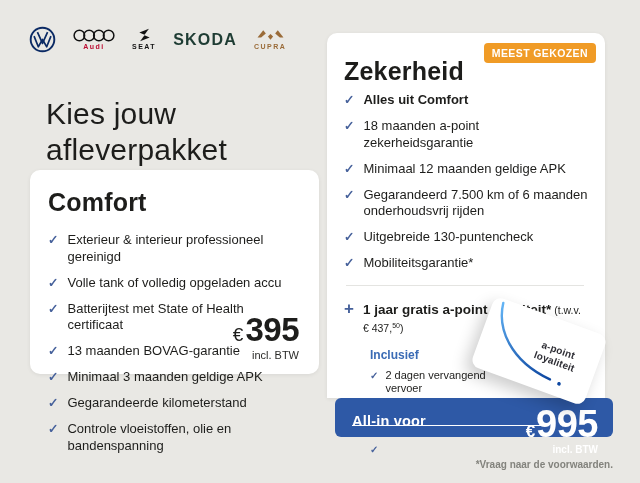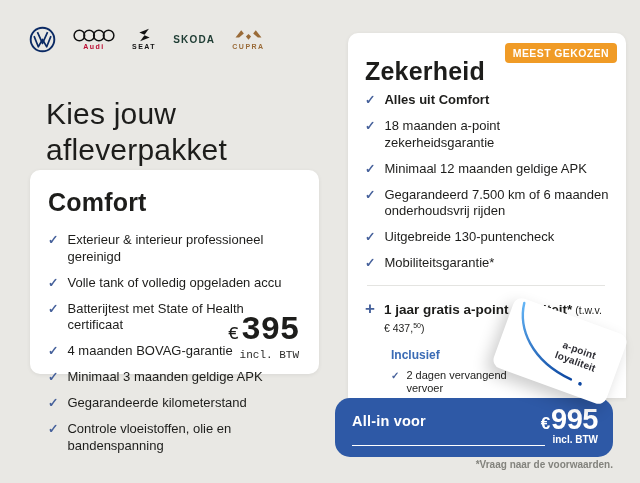--- a/index.html
+++ b/index.html
@@ -11,48 +11,48 @@
     color:var(--text,#1D1D1B);
   }
   .stage{position:absolute;inset:0;}
 
   
   .brandbar{position:absolute;left:29px;top:26px;display:flex;align-items:center;gap:17px;}
   .brand{display:flex;flex-direction:column;align-items:center;gap:1px;}
   .brand .word{font-size:7px;font-weight:700;letter-spacing:1.5px;line-height:8px;}
   .audi-word{color:var(--audi-red,#BB0A30);letter-spacing:.2px;font-weight:700;font-size:7.5px;}
   .seat-word{color:#111;}
-  .skoda-word{color:var(--skoda-green,#1E3C33);font-size:10px;font-weight:700;letter-spacing:1.2px;}
+  .skoda-word{color:var(--skoda-green,#1E3C33);font-size:16px;font-weight:700;letter-spacing:1.2px;}
   .cupra-word{color:var(--cupra-copper,#9A6B38);}
 
   
   .page-title{
     position:absolute;left:30px;top:80px;width:280px;margin:16px;
     font-size:30px;line-height:36px;font-weight:500;letter-spacing:.2px;color:var(--text,#1D1D1B);
   }
 
   
   .card{position:absolute;background:var(--card,#fff);border-radius:10px;box-shadow:0 1px 4px rgba(0,0,0,.07);}
   .card h2{margin:0;font-size:25px;font-weight:600;letter-spacing:.2px;color:var(--text,#1D1D1B);}
 
   .card.comfort{left:30px;top:170px;width:289px;height:204px;padding:18px 18px;box-sizing:border-box;}
   .card.comfort h2{margin-bottom:15px;}
 
   ul.features{list-style:none;margin:0;padding:0;}
   ul.features li{display:flex;gap:9px;font-size:13px;line-height:16.5px;margin-bottom:9.5px;}
   ul.features li .check{color:var(--check,#46619B);font-weight:700;font-size:12.5px;flex:0 0 auto;}
   li.bold span.txt{font-weight:700;}
 
-  .price{position:absolute;right:20px;bottom:13px;text-align:right;font-family:Liberation Mono, monospace;}
+  .price{position:absolute;right:20px;bottom:13px;text-align:right;}
   .price .cur{font-size:19px;font-weight:500;margin-right:2px;}
   .price .num{font-size:33px;font-weight:600;letter-spacing:-.5px;}
   .price .note{font-size:11px;margin-top:0px;color:#2A2A28;}
 
   
-  .card.zekerheid{left:348px;top:33px;width:278px;height:365px;padding:16px 17px;box-sizing:border-box;border-bottom-left-radius:0;border-bottom-right-radius:0;}
+  .card.zekerheid{left:327px;top:33px;width:278px;height:365px;padding:16px 17px;box-sizing:border-box;border-bottom-left-radius:0;border-bottom-right-radius:0;}
   .badge{
     position:absolute;top:10px;right:9px;background:var(--badge,#F09B26);color:#fff;
     font-size:10.5px;font-weight:700;letter-spacing:.4px;padding:4px 8px;border-radius:4px;
   }
   .card.zekerheid h2{margin:8px 0 6px 0;}
 
   .divider{height:1px;background:#E4E4E1;margin:13px 2px 14px 2px;width:238px;}
 
   .bonus{display:flex;gap:9px;align-items:baseline;}
   .bonus .plus{color:var(--check,#46619B);font-size:17px;font-weight:600;line-height:14px;flex:0 0 auto;}
@@ -69,28 +69,28 @@
   .loyalty-card{
     position:absolute;left:152px;top:281px;width:120px;height:74px;background:#fff;border-radius:9px;
     transform:rotate(20deg);box-shadow:-4px 8px 16px rgba(0,0,0,.20);z-index:3;
   }
   .loyalty-card svg{position:absolute;inset:0;}
   .lc-text{position:absolute;left:46px;top:24px;width:64px;text-align:center;
     font-size:10px;font-weight:700;color:#2F2F36;line-height:11.5px;letter-spacing:.2px;}
 
   
   .blue-footer{
-    position:absolute;left:335px;top:398px;width:278px;height:59px;background:var(--footer-blue,#2E59A6);
-    border-radius:15px;color:#fff;
+    position:absolute;left:335px;top:398px;width:278px;height:39px;background:var(--footer-blue,#2E59A6);
+    border-radius:6px;color:#fff;
   }
   .allin{position:absolute;left:17px;top:15px;font-size:14.5px;font-weight:600;letter-spacing:.2px;}
   .underline{position:absolute;left:17px;bottom:11px;width:193px;height:1.5px;background:#fff;}
   .footer-price{position:absolute;right:15px;top:5px;text-align:right;}
   .footer-price .cur{font-size:17px;font-weight:600;margin-right:1px;}
-  .footer-price .num{font-size:29px;font-weight:700;letter-spacing:-.5px;}
+  .footer-price .num{font-size:38px;font-weight:700;letter-spacing:-.5px;}
   .footer-price .note{font-size:10px;font-weight:600;margin-top:-2px;}
 
   .disclaimer{position:absolute;right:27px;top:459px;font-size:10px;color:var(--disclaimer-gray,#83837D);font-weight:bold;}
 </style>
 </head>
 <body>
 
 <div class="stage">
 
   <header class="brandbar">
@@ -142,21 +142,21 @@
       <li>
           <span class="check">✓</span>
           <span class="txt">Volle tank of volledig opgeladen accu</span>
         </li>
       <li>
           <span class="check">✓</span>
           <span class="txt">Batterijtest met State of Health certificaat</span>
         </li>
       <li>
           <span class="check">✓</span>
-          <span class="txt">4 maanden BOVAG-garantie</span>
+          <span class="txt">13 maanden BOVAG-garantie</span>
         </li>
       <li>
           <span class="check">✓</span>
           <span class="txt">Minimaal 3 maanden geldige APK</span>
         </li>
       <li>
           <span class="check">✓</span>
           <span class="txt">Gegarandeerde kilometerstand</span>
         </li>
       <li>

